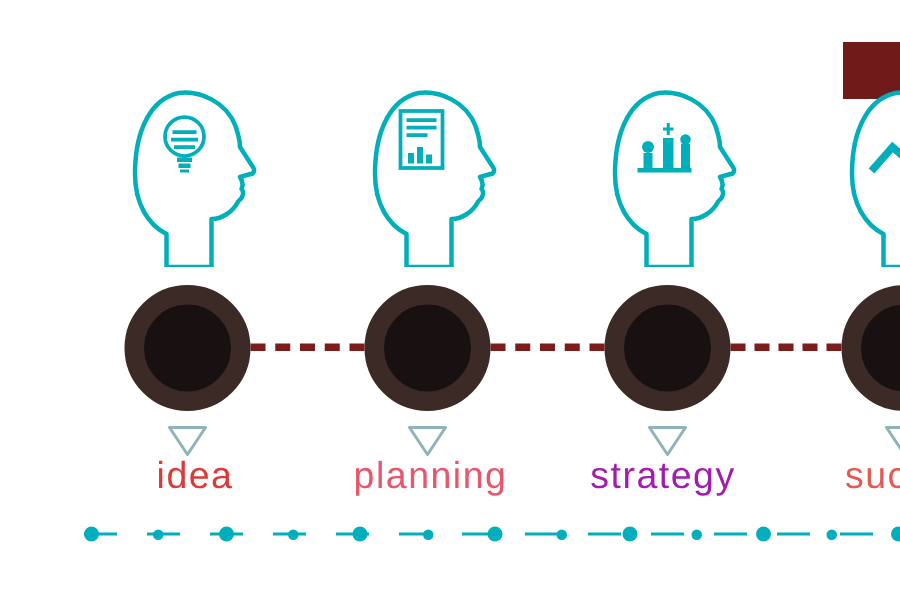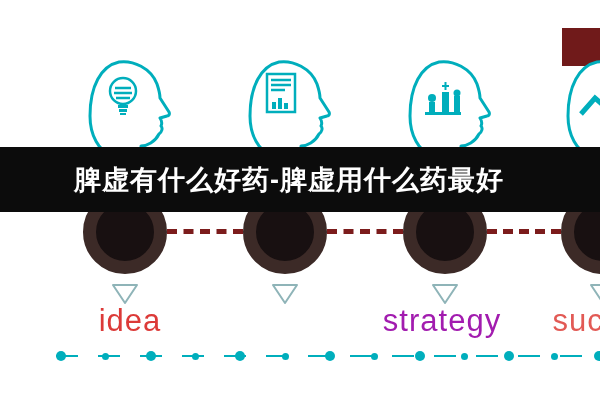--- a/index.html
+++ b/index.html
@@ -13,21 +13,21 @@
   .head-1{left:77px;} .head-2{left:237px;} .head-3{left:397px;} .head-4{left:555px;}
   .banner{position:absolute;top:147px;left:0;width:600px;height:65px;background:#0c0c0c;z-index:5;display:flex;align-items:center;}
   .banner-title{color:#ffffff;font-size:27px;font-weight:bold;padding-left:74px;letter-spacing:1px;white-space:nowrap;}
   .connector{position:absolute;top:229px;height:0;border-top:5px dashed #7c1c1c;z-index:1;}
   .conn-1{left:167px;width:76px;} .conn-2{left:327px;width:76px;} .conn-3{left:487px;width:74px;}
   .node{position:absolute;top:190px;width:84px;height:84px;border-radius:50%;
     background:#181011;border:13px solid #3c2a27;box-sizing:border-box;z-index:2;}
   .node-1{left:83px;} .node-2{left:243px;} .node-3{left:403px;} .node-4{left:561px;}
   .pointer{position:absolute;top:284px;width:26px;height:20px;z-index:2;}
   .ptr-1{left:112px;} .ptr-2{left:272px;} .ptr-3{left:432px;} .ptr-4{left:590px;}
-  .step-label{position:absolute;top:303px;transform:translateX(-50%);font-size:31px;
+  .step-label{position:absolute;top:303px;transform:translateX(-50%);font-size:25px;
     color:#df4542;letter-spacing:1px;white-space:nowrap;z-index:2;}
   .lbl-1{left:130px;} .lbl-2{left:287px;} .lbl-3{left:442px;} .lbl-4{left:612px;}
   .dots-row{position:absolute;top:350px;left:56px;width:548px;height:12px;z-index:2;}
   .dots-line{position:absolute;top:5px;left:0;right:0;height:2px;
     background:repeating-linear-gradient(to right,#00aebc 0 22px,rgba(0,0,0,0) 22px 42px);}
   .dots{position:absolute;top:0;left:0;right:0;bottom:0;display:flex;justify-content:space-between;align-items:center;}
   .dot{background:#00aebc;border-radius:50%;}
   .dot.big{width:10px;height:10px;}
   .dot.small{width:7px;height:7px;}
   .head-outline{fill:#ffffff;stroke:#00aebc;stroke-width:3;stroke-linejoin:round;}
@@ -91,23 +91,20 @@
   <div class="head head-4">
     <svg viewBox="0 0 96 120">
       <path class="head-outline" d="M42 4 C56 2 74 10 80 26 C82 32 83 36 83 40 L92 54 C93 56 92 58 90 58 L83 60 C85 63 85 66 84 68 C86 70 85 74 82 76 C78 84 70 88 64 88 L64 120 L34 120 L34 98 C22 92 13 78 13 58 C13 28 24 8 42 4 Z"></path>
       <g>
         <polyline class="icon-stroke" style="stroke-width:5" points="26,56 40,40 48,47 60,30"></polyline>
         <polygon class="icon-fill" points="54,24 68,22 62,38"></polygon>
       </g>
     </svg>
   </div>
 
-  <div class="banner">
-    <div class="banner-title">脾虚有什么好药-脾虚用什么药最好</div>
-  </div>
 
   <div class="connector conn-1"></div>
   <div class="connector conn-2"></div>
   <div class="connector conn-3"></div>
 
   <div class="node node-1"></div>
   <div class="node node-2"></div>
   <div class="node node-3"></div>
   <div class="node node-4"></div>
 
@@ -126,20 +123,21 @@
         <polygon class="ptr-shape" points="1,1 25,1 13,19"></polygon>
       </svg>
   </div>
   <div class="pointer ptr-4">
     <svg viewBox="0 0 26 20">
         <polygon class="ptr-shape" points="1,1 25,1 13,19"></polygon>
       </svg>
   </div>
 
   <div class="step-label lbl-1" style="color: rgb(220, 58, 56);">idea</div>
+  <div class="step-label lbl-2" style="color: rgb(231, 86, 107);">planning</div>
   <div class="step-label lbl-3" style="color: #a21caf;">strategy</div>
   <div class="step-label lbl-4" style="color: rgb(226, 90, 85);">success</div>
 
   <div class="dots-row">
     <div class="dots-line"></div>
     <div class="dots">
       <span class="dot big"></span>
       <span class="dot small"></span>
       <span class="dot big"></span>
       <span class="dot small"></span>

